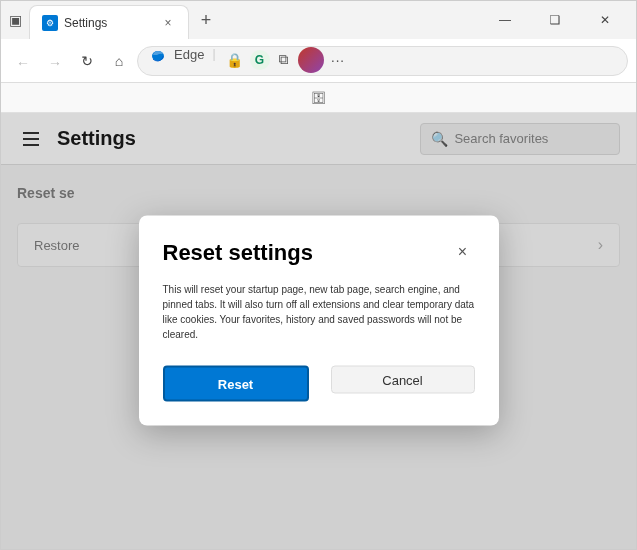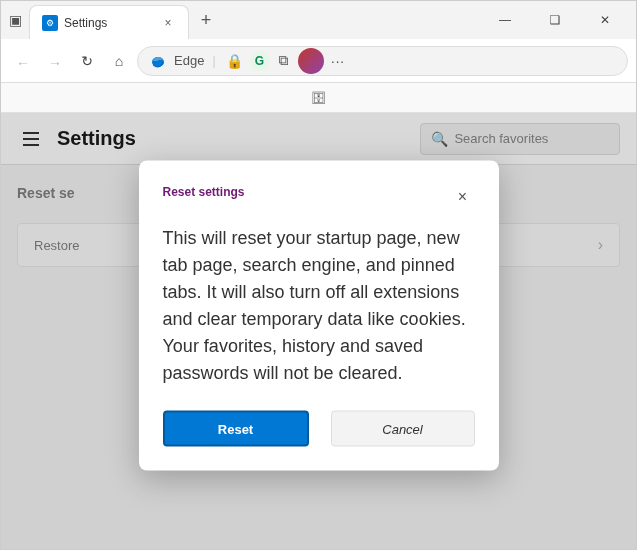--- a/index.html
+++ b/index.html
@@ -154,21 +154,21 @@
     }
     .nav-btn.disabled { color: #bbb; cursor: default; }
 
     .address-input {
       flex: 1;
       height: 30px;
       background: #f3f3f3;
       border: 1px solid #ddd;
       border-radius: 16px;
       display: flex;
-      align-items: center;
+      align-items: flex-start;
       padding: 0 12px;
       gap: 8px;
       font-size: 13px;
       color: #333;
     }
 
     .address-icons {
       display: flex;
       gap: 2px;
       align-items: center;
@@ -311,39 +311,39 @@
     }
 
     .dialog-header {
       display: flex;
       align-items: flex-start;
       justify-content: space-between;
       margin-bottom: 16px;
     }
 
     .dialog-title {
-      font-size: 12px;
+      font-size: 22px;
       font-weight: 600;
-      color: #701a75;
+      color: #000000;
     }
 
     .dialog-close {
       width: 24px;
       height: 24px;
       display: flex;
       align-items: center;
       justify-content: center;
       color: #555;
       font-size: 16px;
       cursor: pointer;
       border-radius: 4px;
     }
 
     .dialog-body {
-      font-size: 18px;
+      font-size: 10px;
       color: #333;
       line-height: 1.5;
       margin-bottom: 24px;
     }
 
     .dialog-footer {
       display: flex;
       gap: 22px;
       justify-content: center;
     }
@@ -358,31 +358,30 @@
       font-size: 13px;
       font-weight: 600;
       cursor: pointer;
       display: flex;
       align-items: center;
       justify-content: center;
     }
 
     .btn-cancel {
       flex: 1;
-      height: 36px;
+      height: 28px;
       background: #f3f3f3;
       color: #333;
       border: 1px solid #ddd;
       border-radius: 4px;
       font-size: 13px;
       cursor: pointer;
       display: flex;
       align-items: center;
       justify-content: center;
-      font-style: italic;
     }
 
     
     .avatar-circle {
       width: 26px;
       height: 26px;
       border-radius: 50%;
       background: linear-gradient(135deg, #c0392b, #8e44ad);
       display: flex;
       align-items: center;

